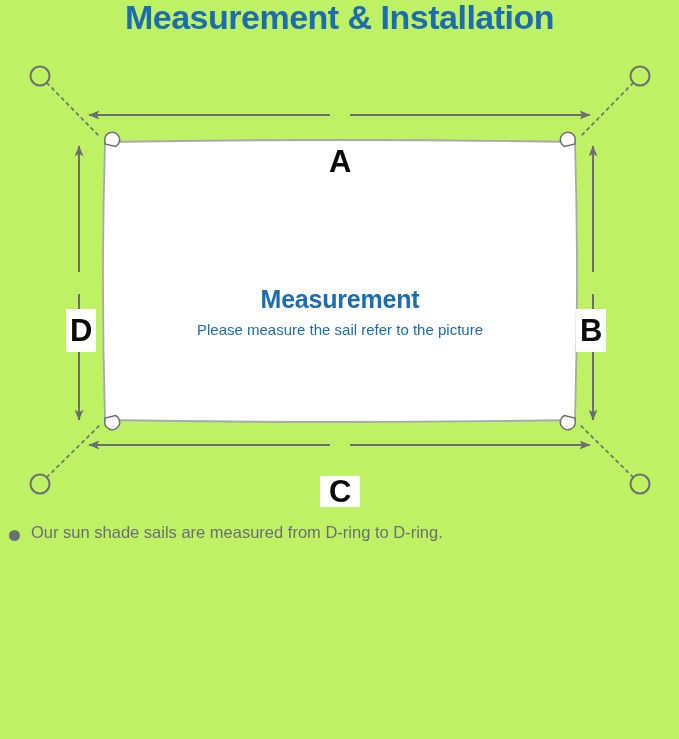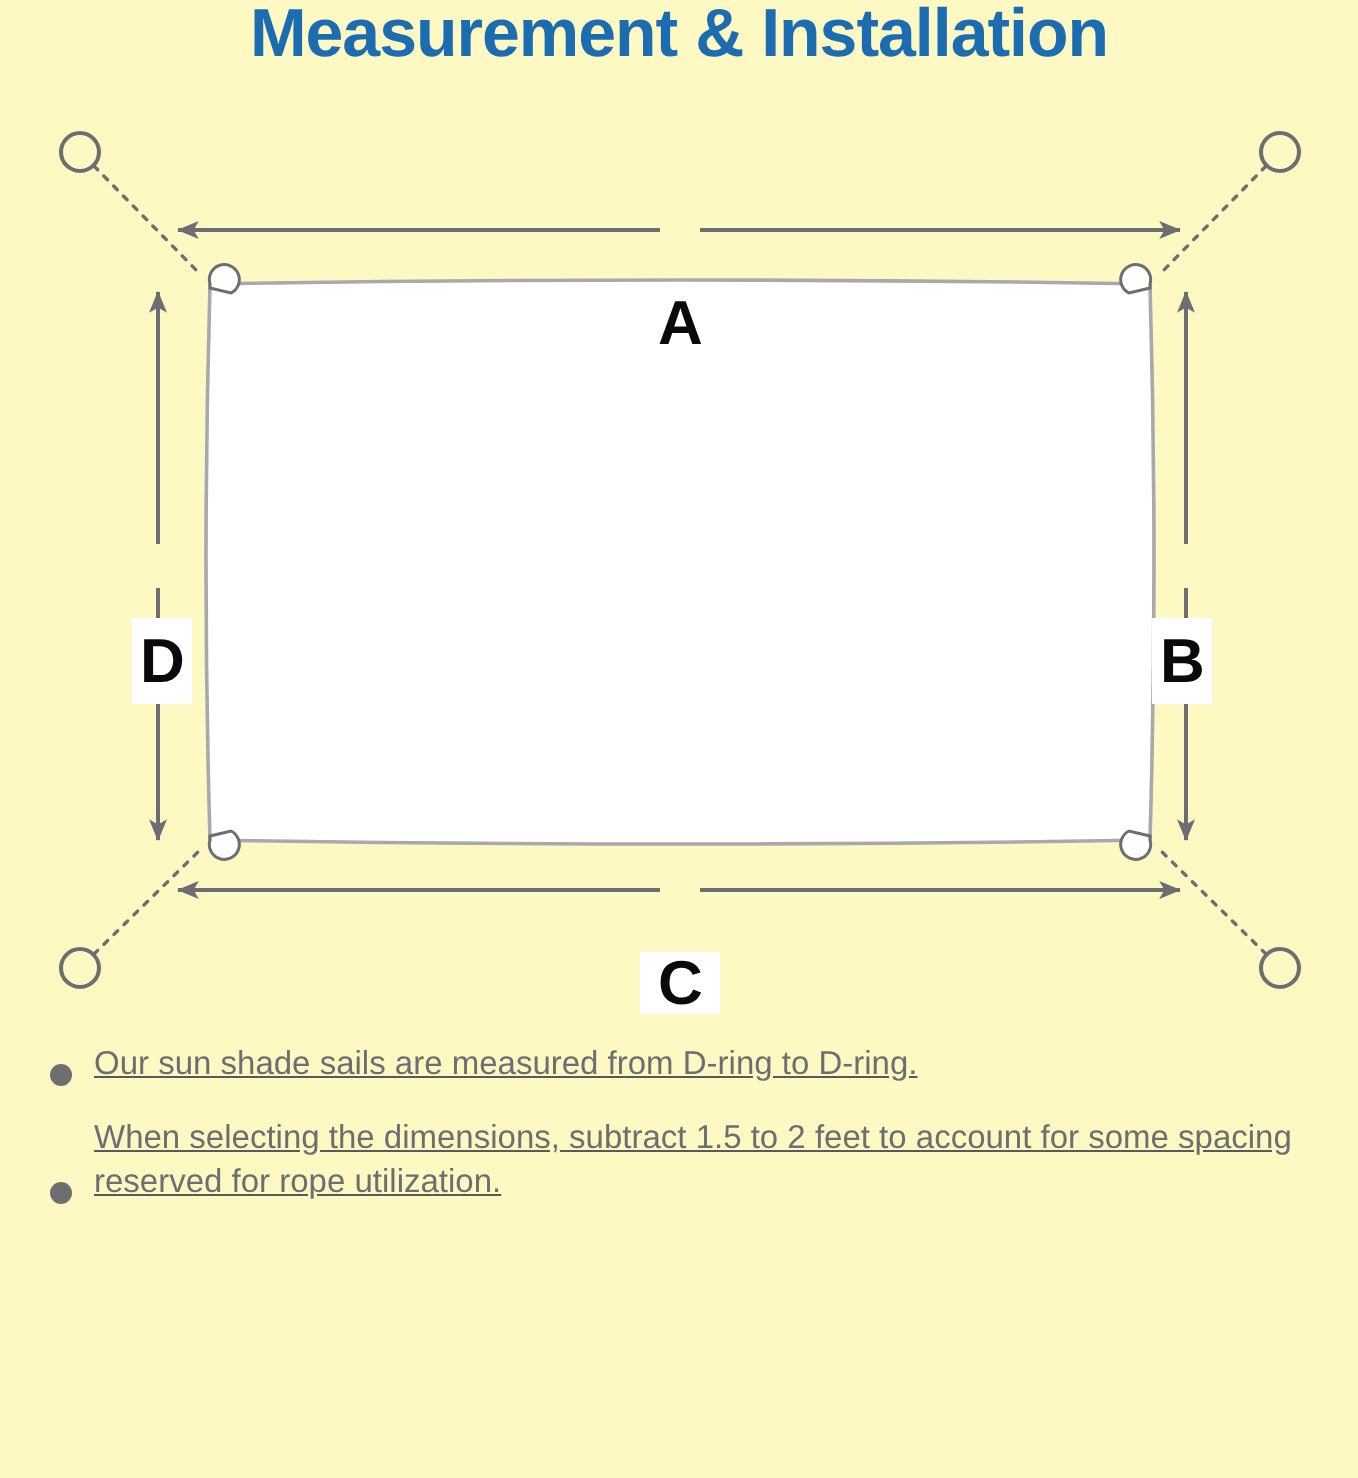--- a/index.html
+++ b/index.html
@@ -12,21 +12,21 @@
     height: 739px;
     font-family: "Liberation Sans", sans-serif;
     color: #58595b;
     overflow: hidden;
     position: relative;
   }
   #page {
     position: relative;
     width: 679px;
     height: 739px;
-    background: #fef9c3;
+    background: #bef264;
   }
   .title {
     position: absolute;
     left: 0;
     top: -2px;
     width: 679px;
     text-align: center;
     font-family: "Liberation Sans", sans-serif;
     font-weight: bold;
     font-size: 34px;
@@ -82,24 +82,23 @@
   }
 
   #notes {
     position: absolute;
     left: 0;
     top: 521px;
     width: 679px;
   }
   .note-row {
     display: flex;
-    align-items: flex-end;
+    align-items: center;
     margin-bottom: 15px;
-    padding-left: 25px;
-    text-decoration: underline;
+    padding-left: 9px;
   }
   .note-bullet {
     flex: 0 0 auto;
     width: 11px;
     height: 11px;
     border-radius: 50%;
     background: #6d6e71;
     margin-top: 6px;
     margin-right: 11px;
   }
@@ -174,26 +173,26 @@
         <line x1="593" y1="224" x2="593" y2="98" marker-end="url(#arrHeadEnd)"></line>
         <line x1="593" y1="246" x2="593" y2="372" marker-end="url(#arrHeadEnd)"></line>
       </g>
     </svg>
 
     <div class="dimlabel" id="label-a">A</div>
     <div class="dimlabel" id="label-b">B</div>
     <div class="dimlabel" id="label-c">C</div>
     <div class="dimlabel" id="label-d">D</div>
 
+    <div class="center-block">
+      <div class="center-title">Measurement</div>
+      <div class="center-sub">Please measure the sail refer to the picture</div>
+    </div>
   </div>
 
   <div id="notes">
     <div class="note-row">
       <span class="note-bullet"></span>
       <span class="note-text">Our sun shade sails are measured from D-ring to D-ring.</span>
     </div>
-    <div class="note-row">
-      <span class="note-bullet"></span>
-      <span class="note-text">When selecting the dimensions, subtract 1.5 to 2 feet to account for some spacing reserved for rope utilization.</span>
-    </div>
   </div>
 
 </div>
 
 </body></html>

